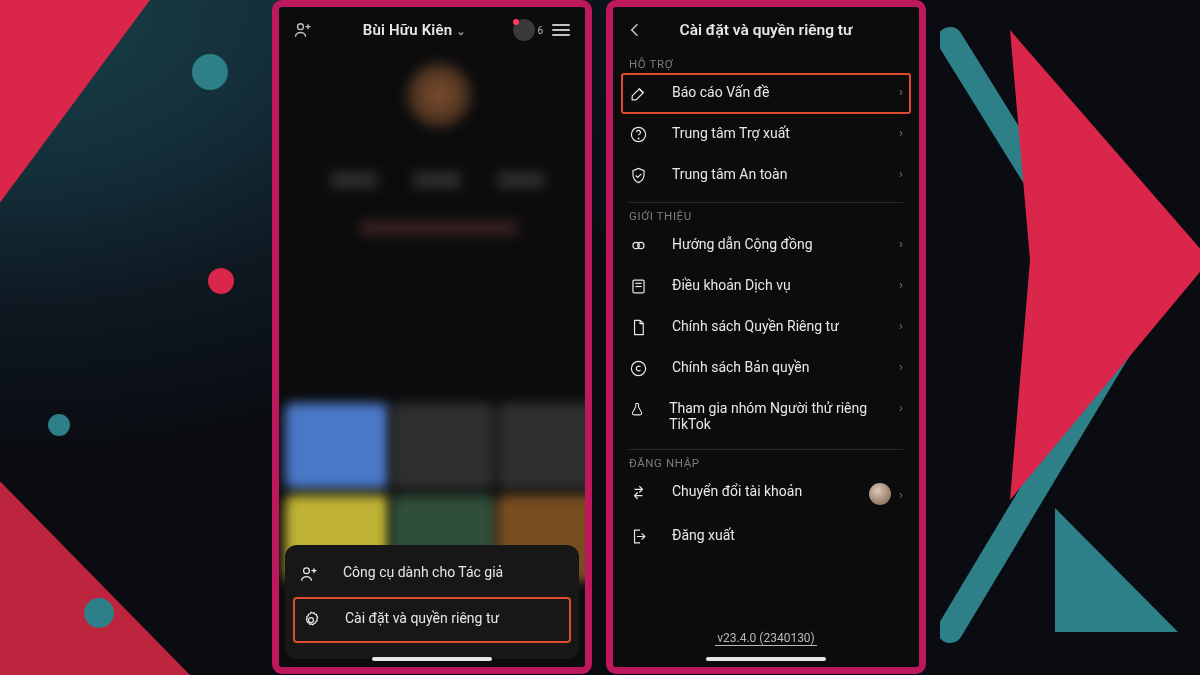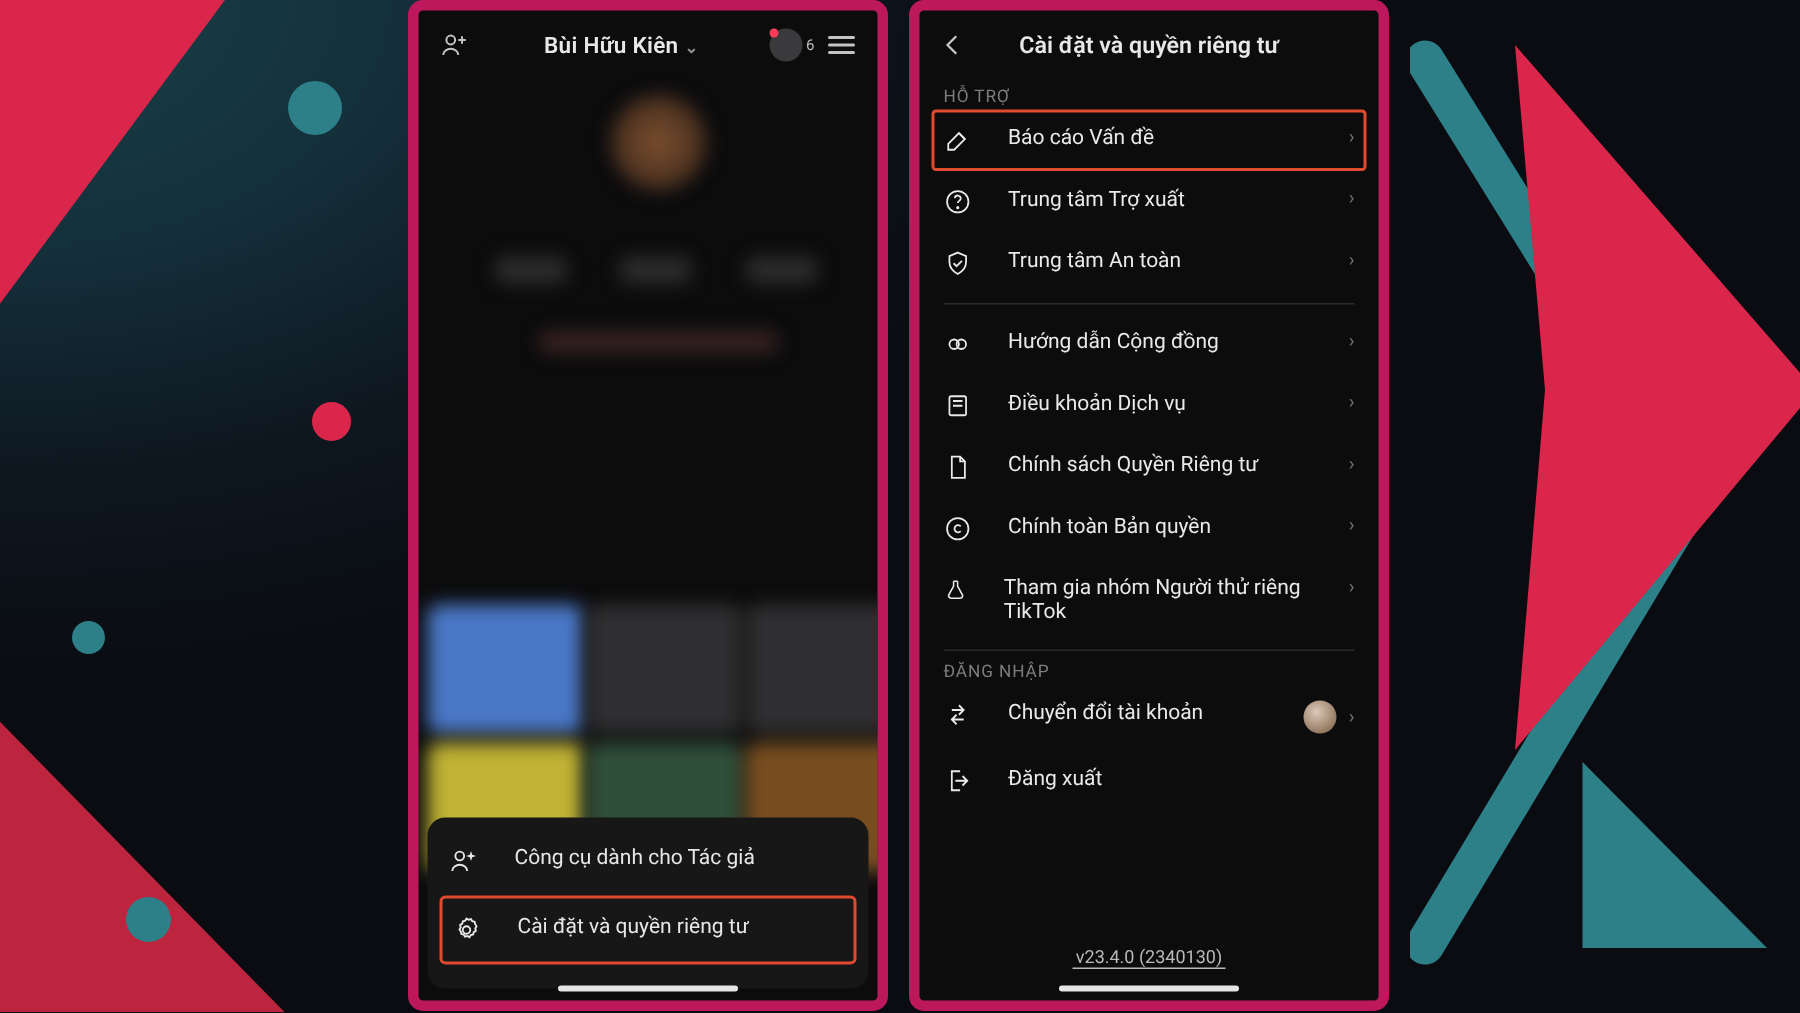--- a/index.html
+++ b/index.html
@@ -186,20 +186,21 @@
       <div class="row">
         <svg viewBox="0 0 24 24">
             <path d="M12 3l7 3v5c0 5-3 8-7 10-4-2-7-5-7-10V6l7-3z"></path>
             <polyline points="8.5 12 11 14.5 15.5 10"></polyline>
           </svg>
         <span>Trung tâm An toàn</span>
         <span class="chev">›</span>
       </div>
       <div class="div"></div>
 
+      <div class="sec-label">GIỚI THIỆU</div>
       <div class="row">
         <svg viewBox="0 0 24 24">
             <circle cx="9" cy="12" r="4"></circle>
             <circle cx="15" cy="12" r="4"></circle>
           </svg>
         <span>Hướng dẫn Cộng đồng</span>
         <span class="chev">›</span>
       </div>
       <div class="row">
         <svg viewBox="0 0 24 24">
@@ -216,21 +217,21 @@
             <path d="M14 3v4h4"></path>
           </svg>
         <span>Chính sách Quyền Riêng tư</span>
         <span class="chev">›</span>
       </div>
       <div class="row">
         <svg viewBox="0 0 24 24">
             <circle cx="12" cy="12" r="9"></circle>
             <path d="M14.5 10a3 3 0 100 4"></path>
           </svg>
-        <span>Chính toàn Bản quyền</span>
+        <span>Chính sách Bản quyền</span>
         <span class="chev">›</span>
       </div>
       <div class="row">
         <svg viewBox="0 0 24 24">
             <path d="M10 3h4M10 3v5l-5 9a3 3 0 003 3h8a3 3 0 003-3l-5-9V3"></path>
           </svg>
         <span>Tham gia nhóm Người thử riêng TikTok</span>
         <span class="chev">›</span>
       </div>
       <div class="div"></div>

